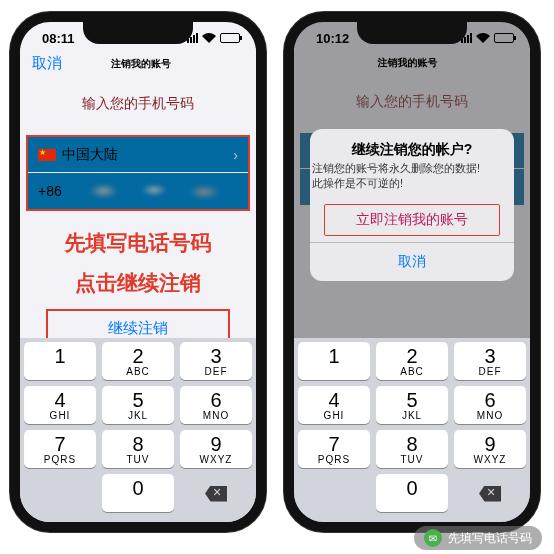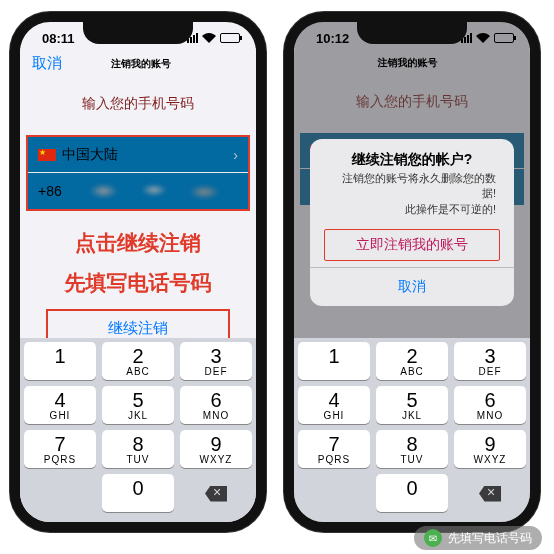--- a/index.html
+++ b/index.html
@@ -84,26 +84,26 @@
   .key .num { font-size: 20px; line-height: 20px; color: #000; }
   .key .let { font-size: 10px; letter-spacing: 1px; color: #000; }
   .key.blank { background: transparent; box-shadow: none; }
   .key.back { background: transparent; box-shadow: none; display: flex; align-items: center; justify-content: center; }
   .back-icon { width: 22px; height: 16px; background: #3b3b3d; clip-path: polygon(25% 0, 100% 0, 100% 100%, 25% 100%, 0 50%); position: relative; }
   .back-icon::after { content: "×"; color: #d1d4da; position: absolute; left: 8px; top: -2px; font-size: 14px; }
 
   
   .dim { position: absolute; inset: 0; background: rgba(0,0,0,0.35); }
   .alert {
-    position: absolute; top: 117px; left: 50%; transform: translateX(-50%);
+    position: absolute; top: 107px; left: 50%; transform: translateX(-50%);
     width: 204px; background: #eaeaec; border-radius: 12px; overflow: hidden;
     z-index: 60;
   }
   .alert-head { text-align: center; font-size: 14px; font-weight: 600; padding: 12px 12px 2px; }
-  .alert-msg { text-align: right; font-size: 11px; color: #333; padding: 0 18px 12px; line-height: 1.4; }
+  .alert-msg { text-align: left; font-size: 11px; color: #333; padding: 0 2px 12px; line-height: 1.4; }
   .alert-btn { text-align: center; padding: 10px; font-size: 14px; border-top: 0.5px solid #bbb; }
   .alert-confirm {
     margin: 0 14px 6px; border: 1.5px solid #e03b2a; color: #be185d;
     text-align: center; padding: 6px; font-size: 14px; border-radius: 2px;
   }
   .alert-cancel { color: #007aff; }
 
   .footer {
     position: absolute; bottom: 4px; right: 12px;
     display: flex; align-items: center; gap: 6px;
@@ -150,22 +150,22 @@
         <div class="country-row">
           <span class="flag"></span>
           <span class="label">中国大陆</span>
           <span class="chev">›</span>
         </div>
         <div class="phone-row">
           <span class="code">+86</span>
           <span class="smudge"></span>
         </div>
       </div>
+      <div class="instruction red">先填写电话号码</div>
       <div class="instruction red">点击继续注销</div>
-      <div class="instruction red">先填写电话号码</div>
       <div class="continuewrap">
         <div class="continue-btn">继续注销</div>
       </div>
     </div>
     <div class="keypad">
         <div class="key">
           <div class="num">1</div>
           <div class="let">&nbsp;</div>
         </div>
         <div class="key">

